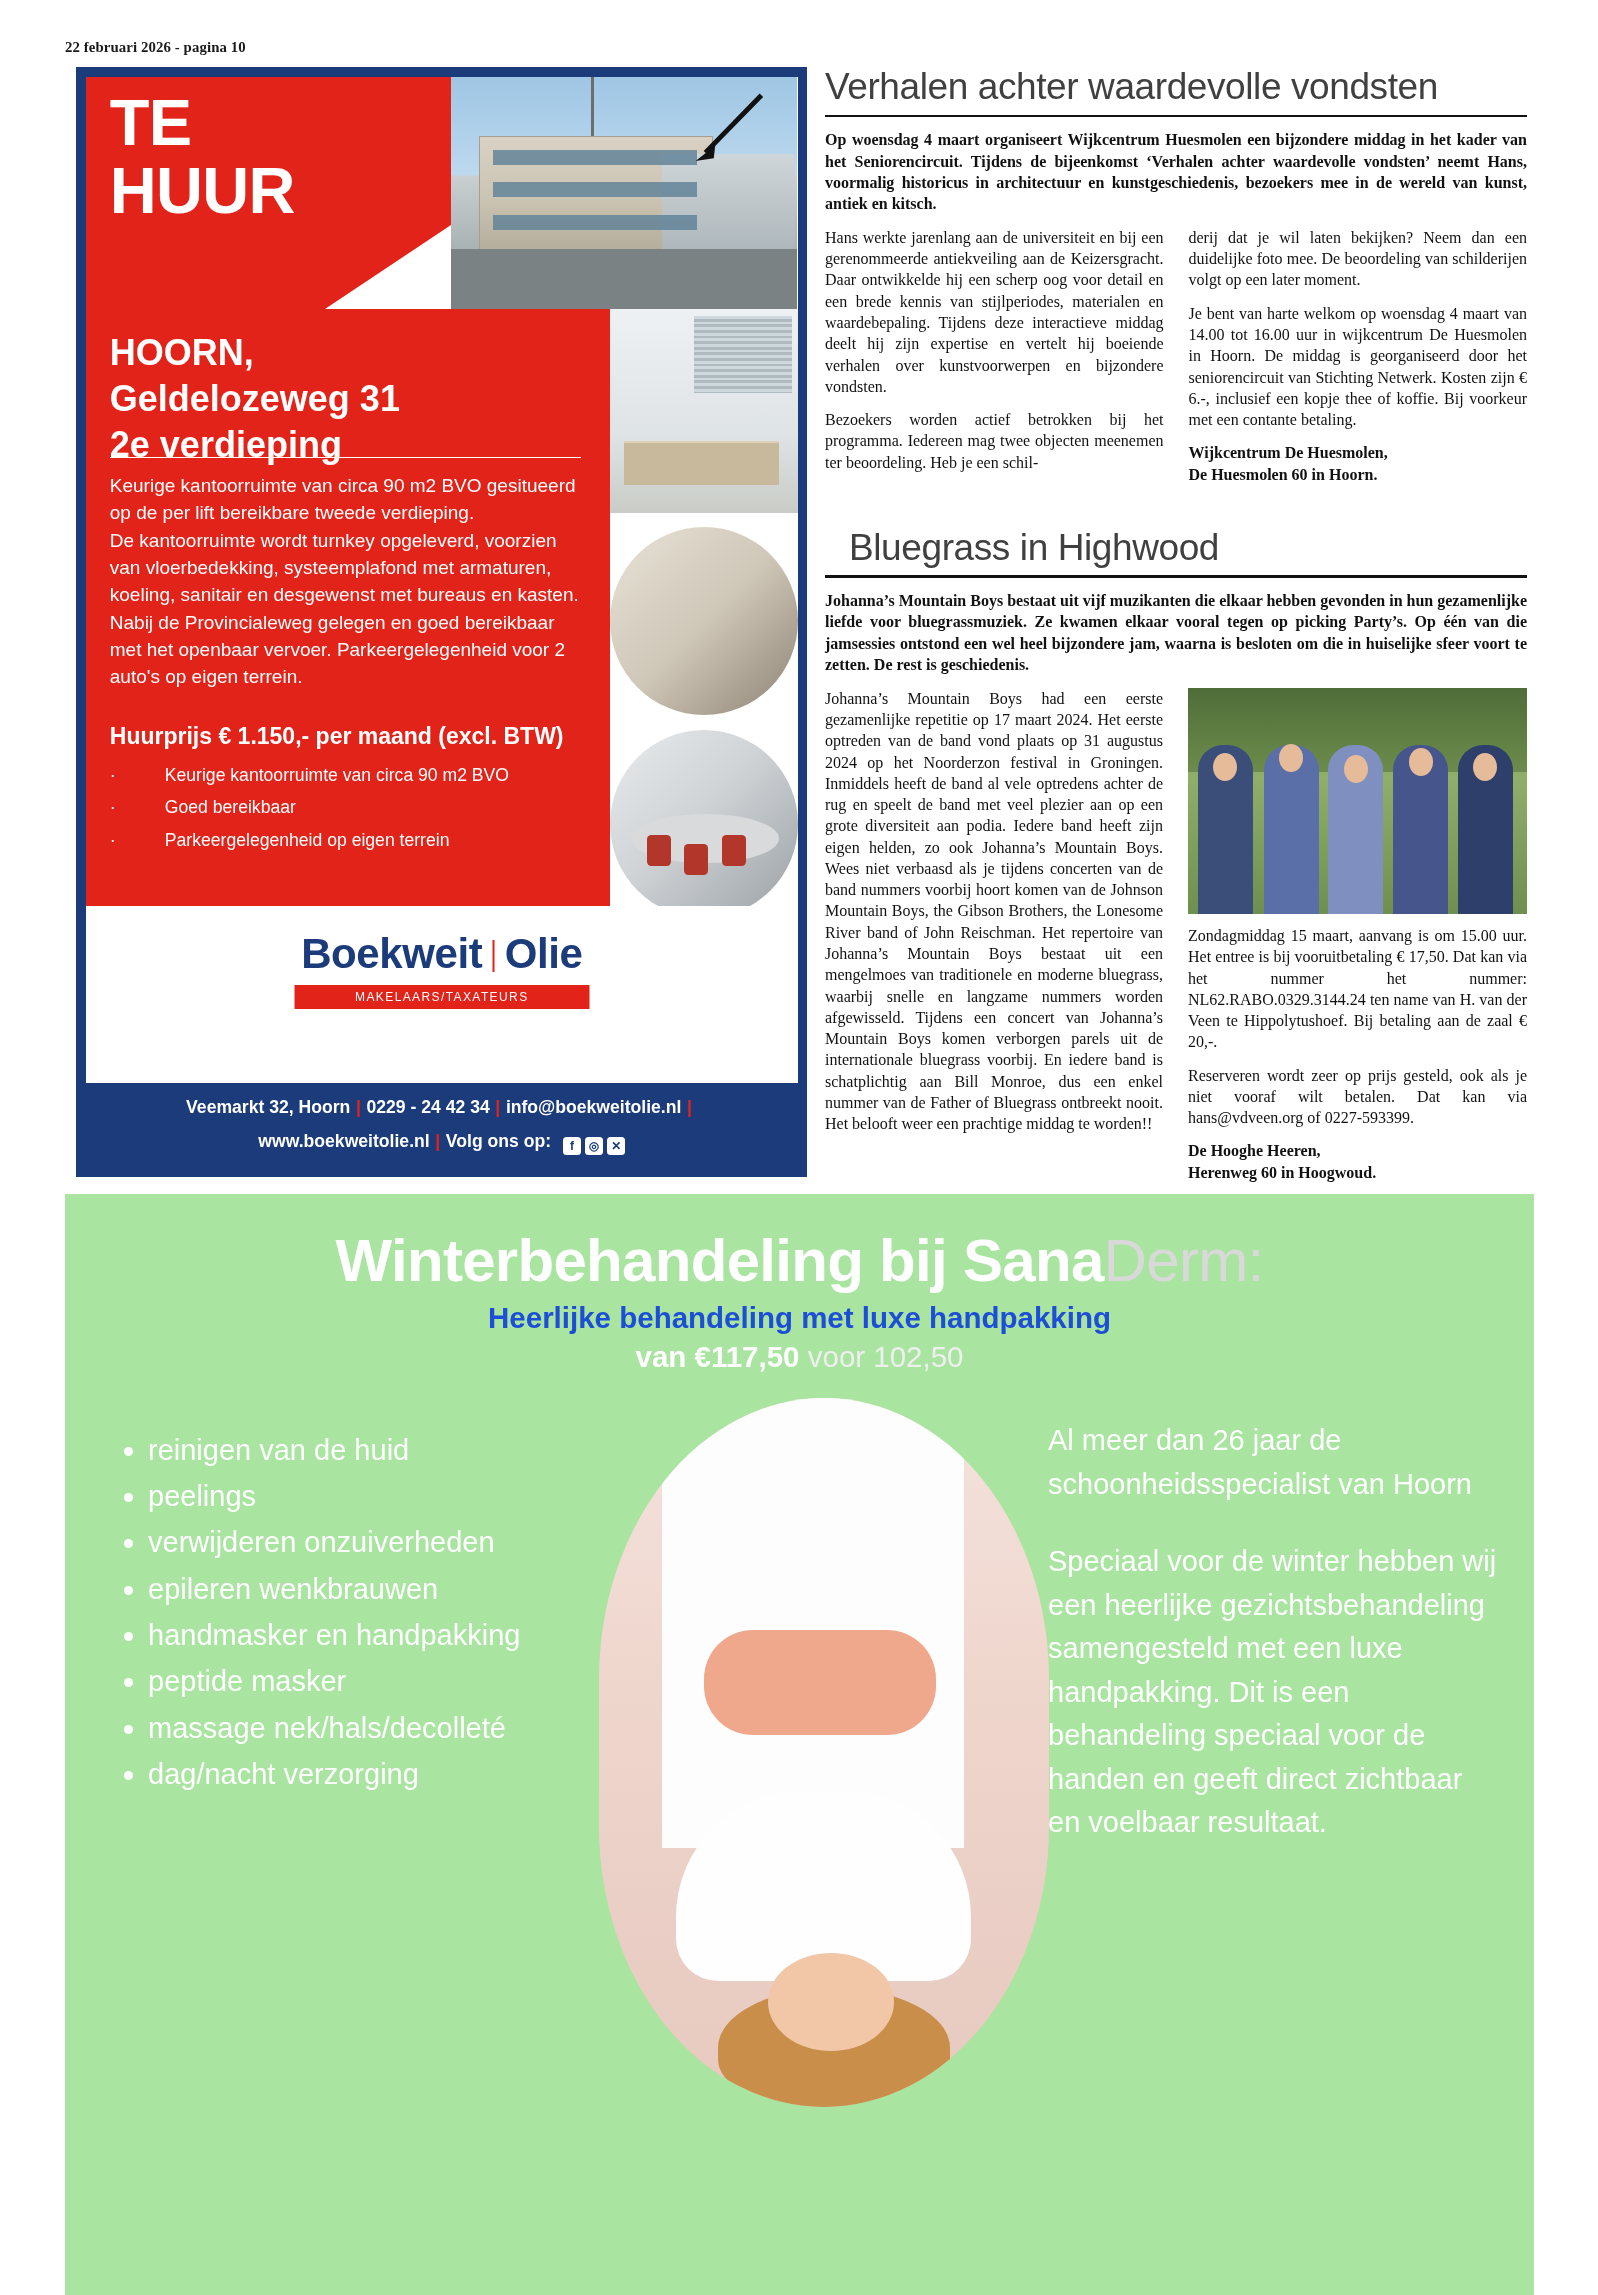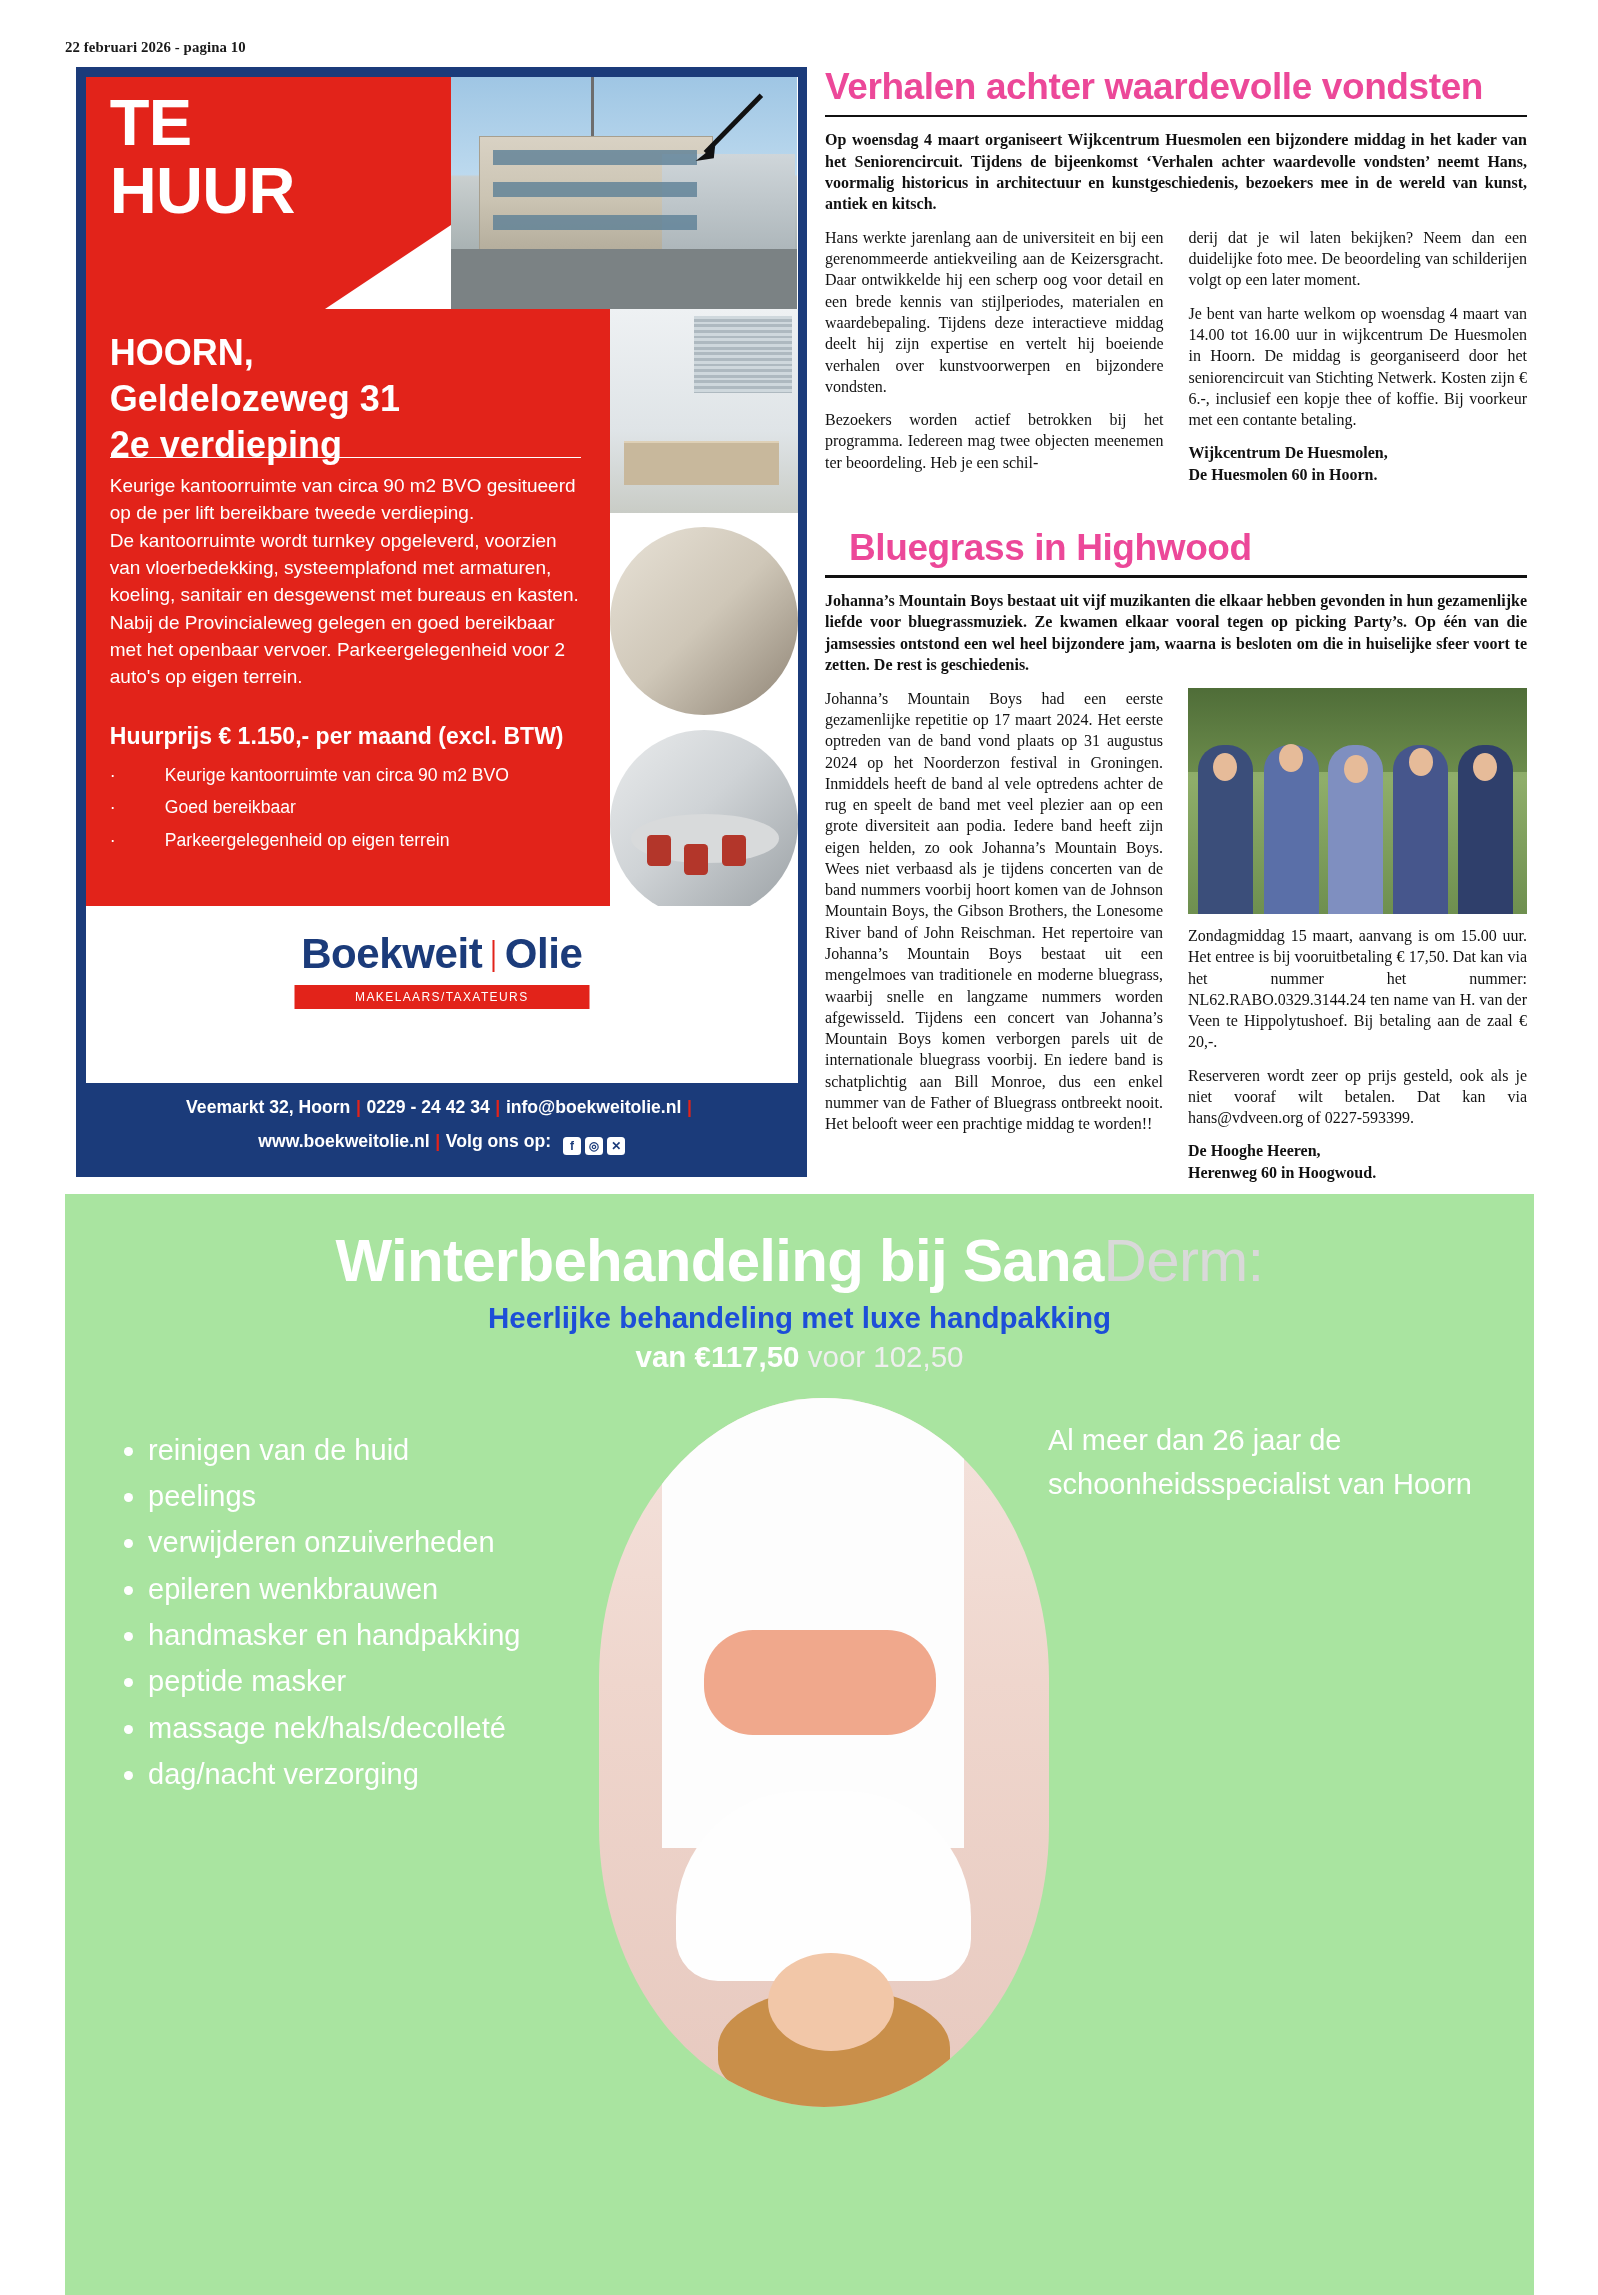--- a/index.html
+++ b/index.html
@@ -301,24 +301,24 @@
 
   
   .editorial {
     position: absolute;
     left: 825px;
     top: 67px;
     width: 702px;
   }
   .art-title {
     font-family: "Liberation Sans", sans-serif;
-    font-weight: bold;
+    font-weight: normal;
     font-size: 37px;
     line-height: 1.06;
-    color: #ec4899;
+    color: #404040;
     letter-spacing: -0.4px;
   }
   .art-title.second { margin-top: 31px; margin-left: 24px; }
   .rule {
     height: 2.1px;
     background: #111111;
     margin: 8.4px 0 12.6px 0;
   }
   .lead {
     font-family: "Liberation Serif", serif;
@@ -660,19 +660,20 @@
     <div class="sd-photo">
       <div class="coat"></div>
       <div class="arm"></div>
       <div class="towel"></div>
       <div class="hair"></div>
       <div class="face"></div>
     </div>
 
     <div class="sd-right">
       <div>Al meer dan 26 jaar de schoonheidsspecialist van Hoorn</div>
+      <div class="p2">Speciaal voor de winter hebben wij een heerlijke gezichtsbehandeling samengesteld met een luxe handpakking. Dit is een behandeling speciaal voor de handen en geeft direct zichtbaar en voelbaar resultaat.</div>
     </div>
 
     <div class="sd-footer">Geldelozeweg 31 * 1625NW Hoorn * Telefoon: 0229-206422 Whatsapp: 06-20027606* info@sanaderm.nl</div>
   </div>
 
 </div>
 
 
 </body></html>

